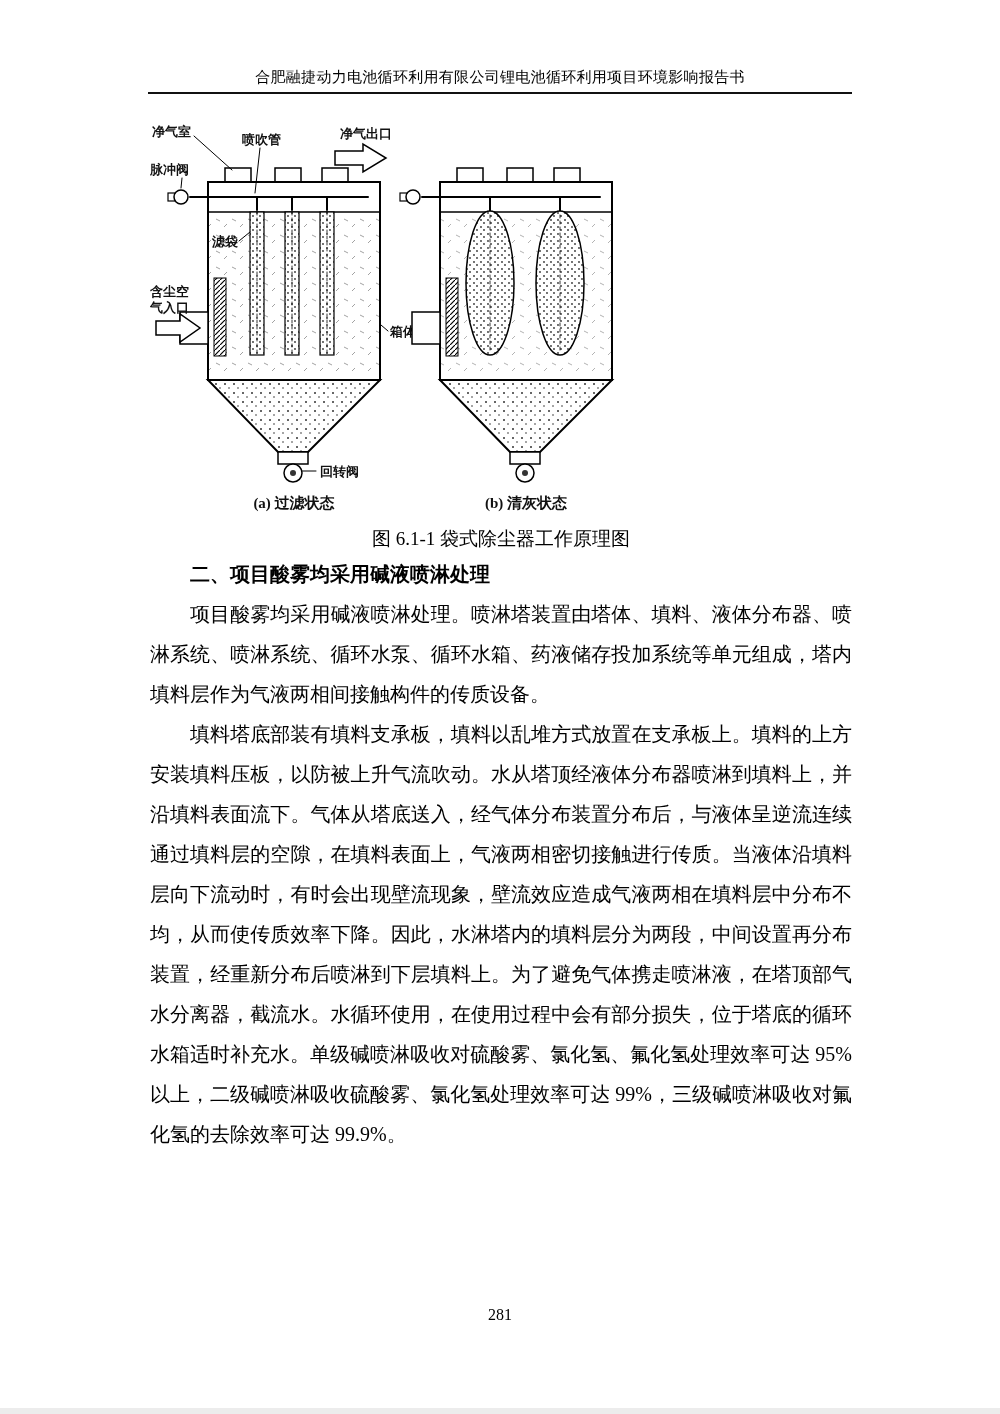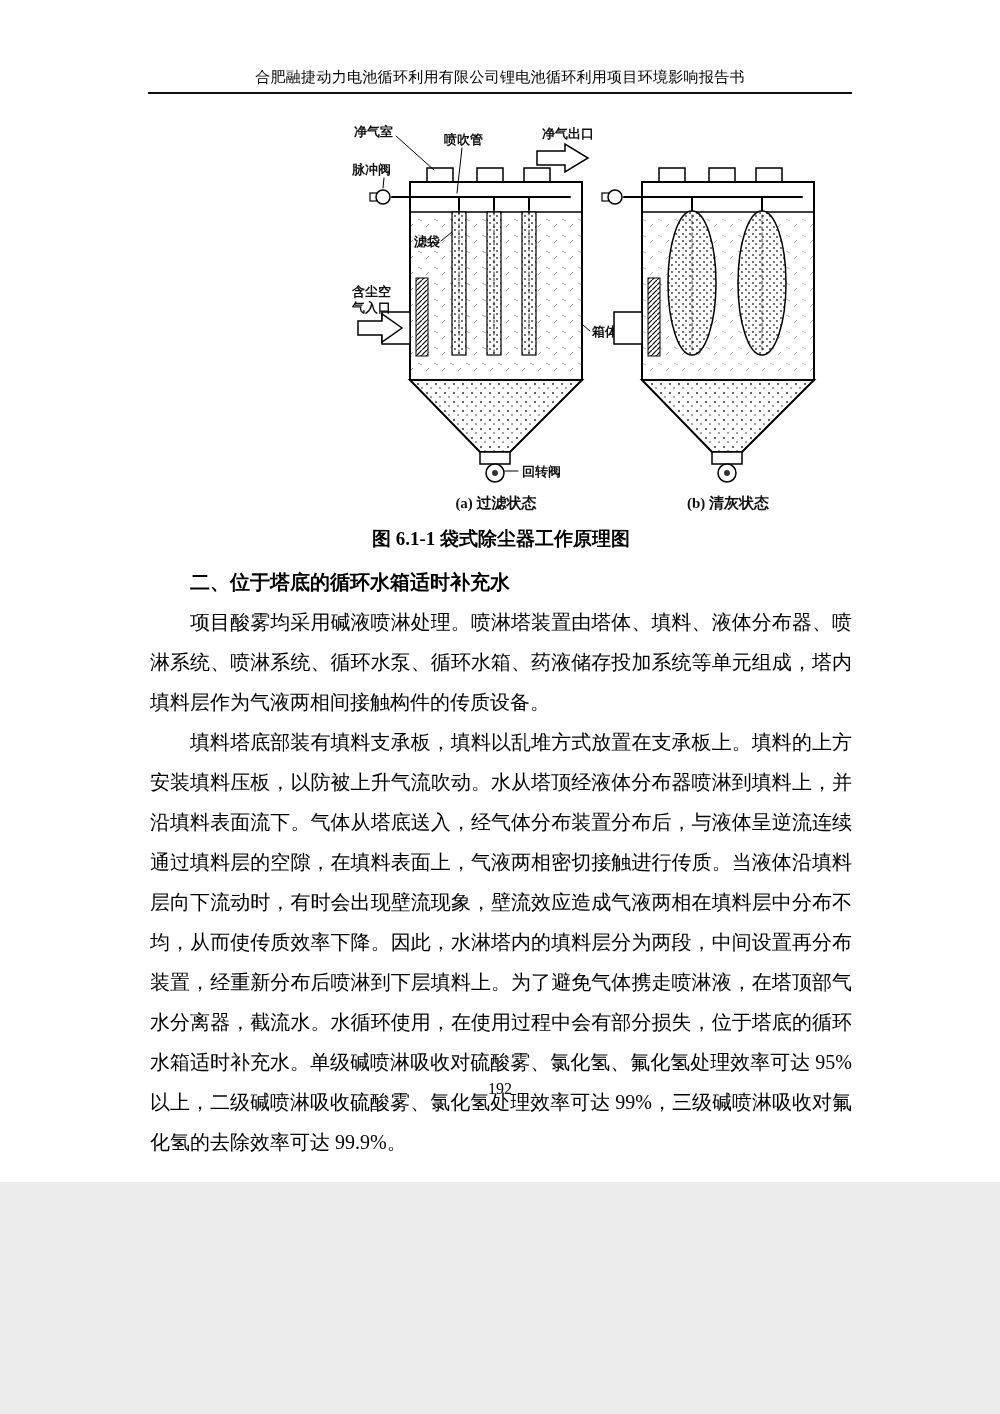--- a/index.html
+++ b/index.html
@@ -1,24 +1,24 @@
 <!DOCTYPE html>
 <html><head>
 <meta charset="utf-8">
 <style>
   html,body{margin:0;padding:0;background:#ececec;}
   .page{
-    width:1000px;height:1182px;margin:0 auto;background:#fff;position:relative;
+    width:1000px;height:1408px;margin:0 auto;background:#fff;position:relative;
     font-family:"Liberation Serif","DejaVu Serif",serif;color:#000;overflow:hidden;
   }
   .header{position:absolute;top:68px;left:0;width:100%;text-align:center;font-size:15px;letter-spacing:.3px;}
   .header-rule{position:absolute;top:92px;left:148px;width:704px;height:0;border-top:2px solid #111;}
   .content{position:absolute;top:116px;left:150px;width:702px;}
-  .figure{text-align:right;margin:4px 0 0 0;}
-  .fig-caption{text-align:center;font-weight:bold;font-size:19px;margin:2px 0 10px 0;}
+  .figure{text-align:left;margin:4px 0 0 0;}
+  .fig-caption{text-align:center;font-weight:normal;font-size:19px;margin:2px 0 2px 0;}
   .body-para{font-size:20px;line-height:40px;text-align:justify;text-indent:2em;margin:0;}
   .section-heading{font-size:20px;line-height:40px;font-weight:bold;text-indent:2em;margin:0;}
   .page-number{position:absolute;bottom:84px;left:0;width:100%;text-align:center;font-size:16px;}
   svg text{font-family:"Liberation Serif","DejaVu Serif",serif;font-size:13px;font-weight:600;fill:#111;}
   svg .cap{font-size:15px;font-weight:bold;}
 </style>
 </head>
 <body>
 
 <div class="page">
@@ -155,21 +155,21 @@
             <circle cx="375" cy="353" r="9" fill="#fff" stroke-width="1.5"></circle>
             <circle cx="375" cy="353" r="3" fill="#333" stroke="none"></circle>
           </g>
           <text class="cap" x="376" y="388" text-anchor="middle">(b) 清灰状态</text>
         </g>
       </svg>
     </div>
 
     <div class="fig-caption">图 6.1-1  袋式除尘器工作原理图</div>
 
-    <h3 class="section-heading">二、位于塔底的循环水箱适时补充水</h3>
+    <h3 class="section-heading">二、项目酸雾均采用碱液喷淋处理</h3>
     <p class="body-para">项目酸雾均采用碱液喷淋处理。喷淋塔装置由塔体、填料、液体分布器、喷淋系统、喷淋系统、循环水泵、循环水箱、药液储存投加系统等单元组成，塔内填料层作为气液两相间接触构件的传质设备。</p>
     <p class="body-para">填料塔底部装有填料支承板，填料以乱堆方式放置在支承板上。填料的上方安装填料压板，以防被上升气流吹动。水从塔顶经液体分布器喷淋到填料上，并沿填料表面流下。气体从塔底送入，经气体分布装置分布后，与液体呈逆流连续通过填料层的空隙，在填料表面上，气液两相密切接触进行传质。当液体沿填料层向下流动时，有时会出现壁流现象，壁流效应造成气液两相在填料层中分布不均，从而使传质效率下降。因此，水淋塔内的填料层分为两段，中间设置再分布装置，经重新分布后喷淋到下层填料上。为了避免气体携走喷淋液，在塔顶部气水分离器，截流水。水循环使用，在使用过程中会有部分损失，位于塔底的循环水箱适时补充水。单级碱喷淋吸收对硫酸雾、氯化氢、氟化氢处理效率可达 95%以上，二级碱喷淋吸收硫酸雾、氯化氢处理效率可达 99%，三级碱喷淋吸收对氟化氢的去除效率可达 99.9%。</p>
 
   </div>
 
-  <div class="page-number">192</div>
+  <div class="page-number">281</div>
 
 </div>
 
 </body></html>

